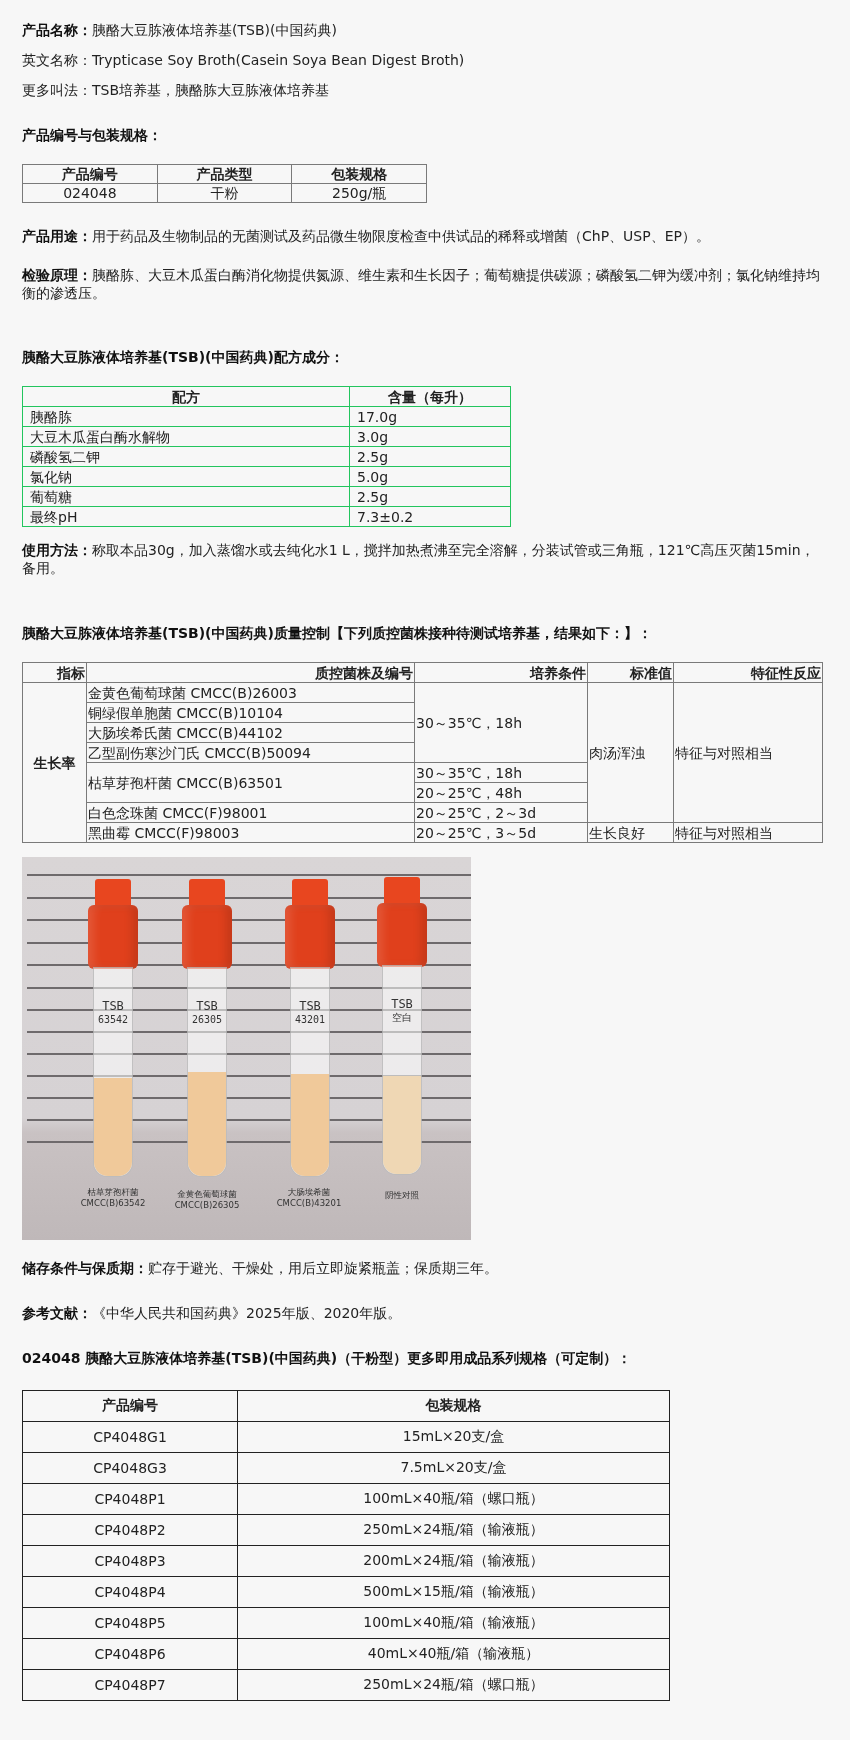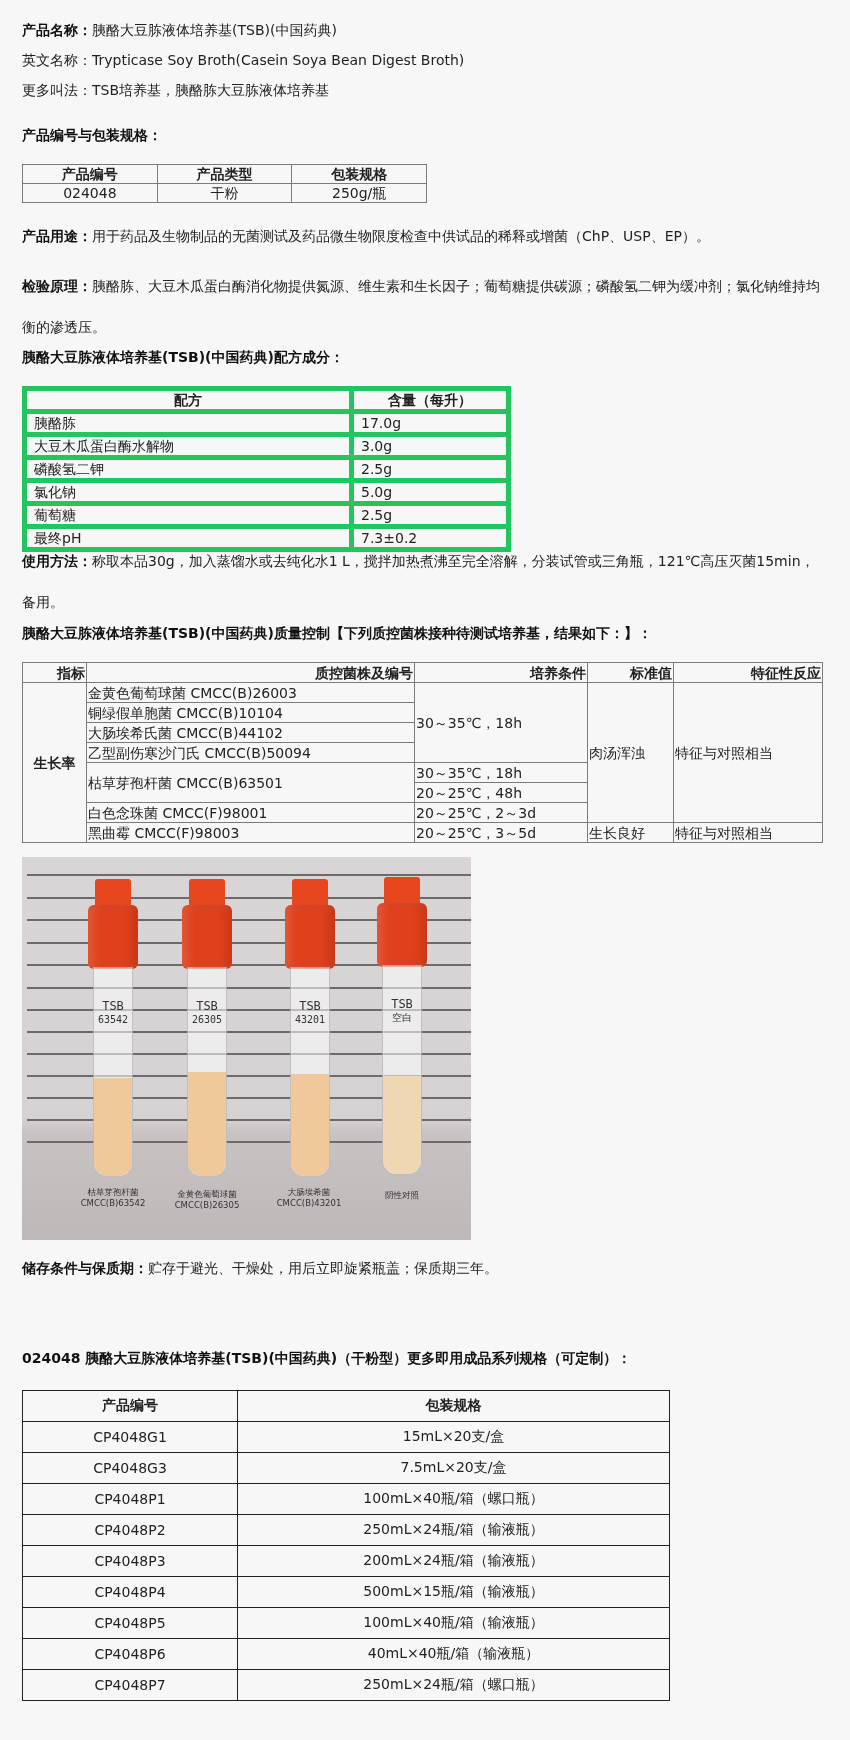--- a/index.html
+++ b/index.html
@@ -8,30 +8,30 @@
       background: #f7f7f7;
       font-family: "DejaVu Sans", "Liberation Sans", sans-serif;
       color: #222;
       overflow: hidden;
     }
     .page { position: relative; width: 850px; height: 1740px; padding: 0 22px; }
     .p {
       position: absolute; left: 22px; right: 22px;
       font-size: 14px; line-height: 20px; white-space: nowrap;
     }
-    .p.wrap { white-space: normal; line-height: 41px; right: 30px; }
+    .p.wrap { white-space: normal; line-height: 18px; right: 30px; }
     .b { font-weight: bold; color: #111; }
     table { border-collapse: collapse; position: absolute; font-size: 14px; }
     
     .t1 { left: 22px; top: 164px; width: 405px; }
     .t1 td, .t1 th { border: 1px solid #7a7a7a; height: 19px; text-align: center; font-weight: normal; line-height: 17px; width: 135px; }
     .t1 th { font-weight: bold; }
     
     .t2 { left: 22px; top: 386px; width: 489px; }
-    .t2 td, .t2 th { border: 5px solid #22c55e; height: 20px; line-height: 18px; padding: 0 7px; }
+    .t2 td, .t2 th { border: 1px solid #22c55e; height: 20px; line-height: 18px; padding: 0 7px; }
     .t2 th { font-weight: bold; text-align: center; }
     .t2 .c1 { width: 327px; }
     
     .t3 { left: 22px; top: 662px; width: 801px; }
     .t3 td, .t3 th { border: 1px solid #7a7a7a; height: 20px; line-height: 18px; padding: 0 1px; white-space: nowrap; }
     .t3 th { font-weight: bold; text-align: right; }
     .t3 .ind { font-weight: bold; text-align: center; }
     
     .photo {
       position: absolute; left: 22px; top: 857px; width: 449px; height: 383px;
@@ -232,20 +232,23 @@
     <div class="caption" style="left:41px; top:330px;"><span>枯草芽孢杆菌</span><br><span>CMCC(B)63542</span></div>
     <div class="caption" style="left:135px; top:332px;"><span>金黄色葡萄球菌</span><br><span>CMCC(B)26305</span></div>
     <div class="caption" style="left:237px; top:330px;"><span>大肠埃希菌</span><br><span>CMCC(B)43201</span></div>
     <div class="caption" style="left:330px; top:333px;"><span>阴性对照</span></div>
   </div>
 
   <div class="p" style="top:1258px;">
     <span class="b">储存条件与保质期：</span><span>贮存于避光、干燥处，用后立即旋紧瓶盖；保质期三年。</span>
   </div>
 
+  <div class="p" style="top:1303px;">
+    <span class="b">参考文献：</span><span>《中华人民共和国药典》2025年版、2020年版。</span>
+  </div>
 
   <div class="p b" style="top:1348px;">024048 胰酪大豆胨液体培养基(TSB)(中国药典)（干粉型）更多即用成品系列规格（可定制）：</div>
 
   <table class="t4">
     <tbody>
         <tr>
       <th class="c1">产品编号</th>
       <th>包装规格</th>
     </tr>
     <tr>

